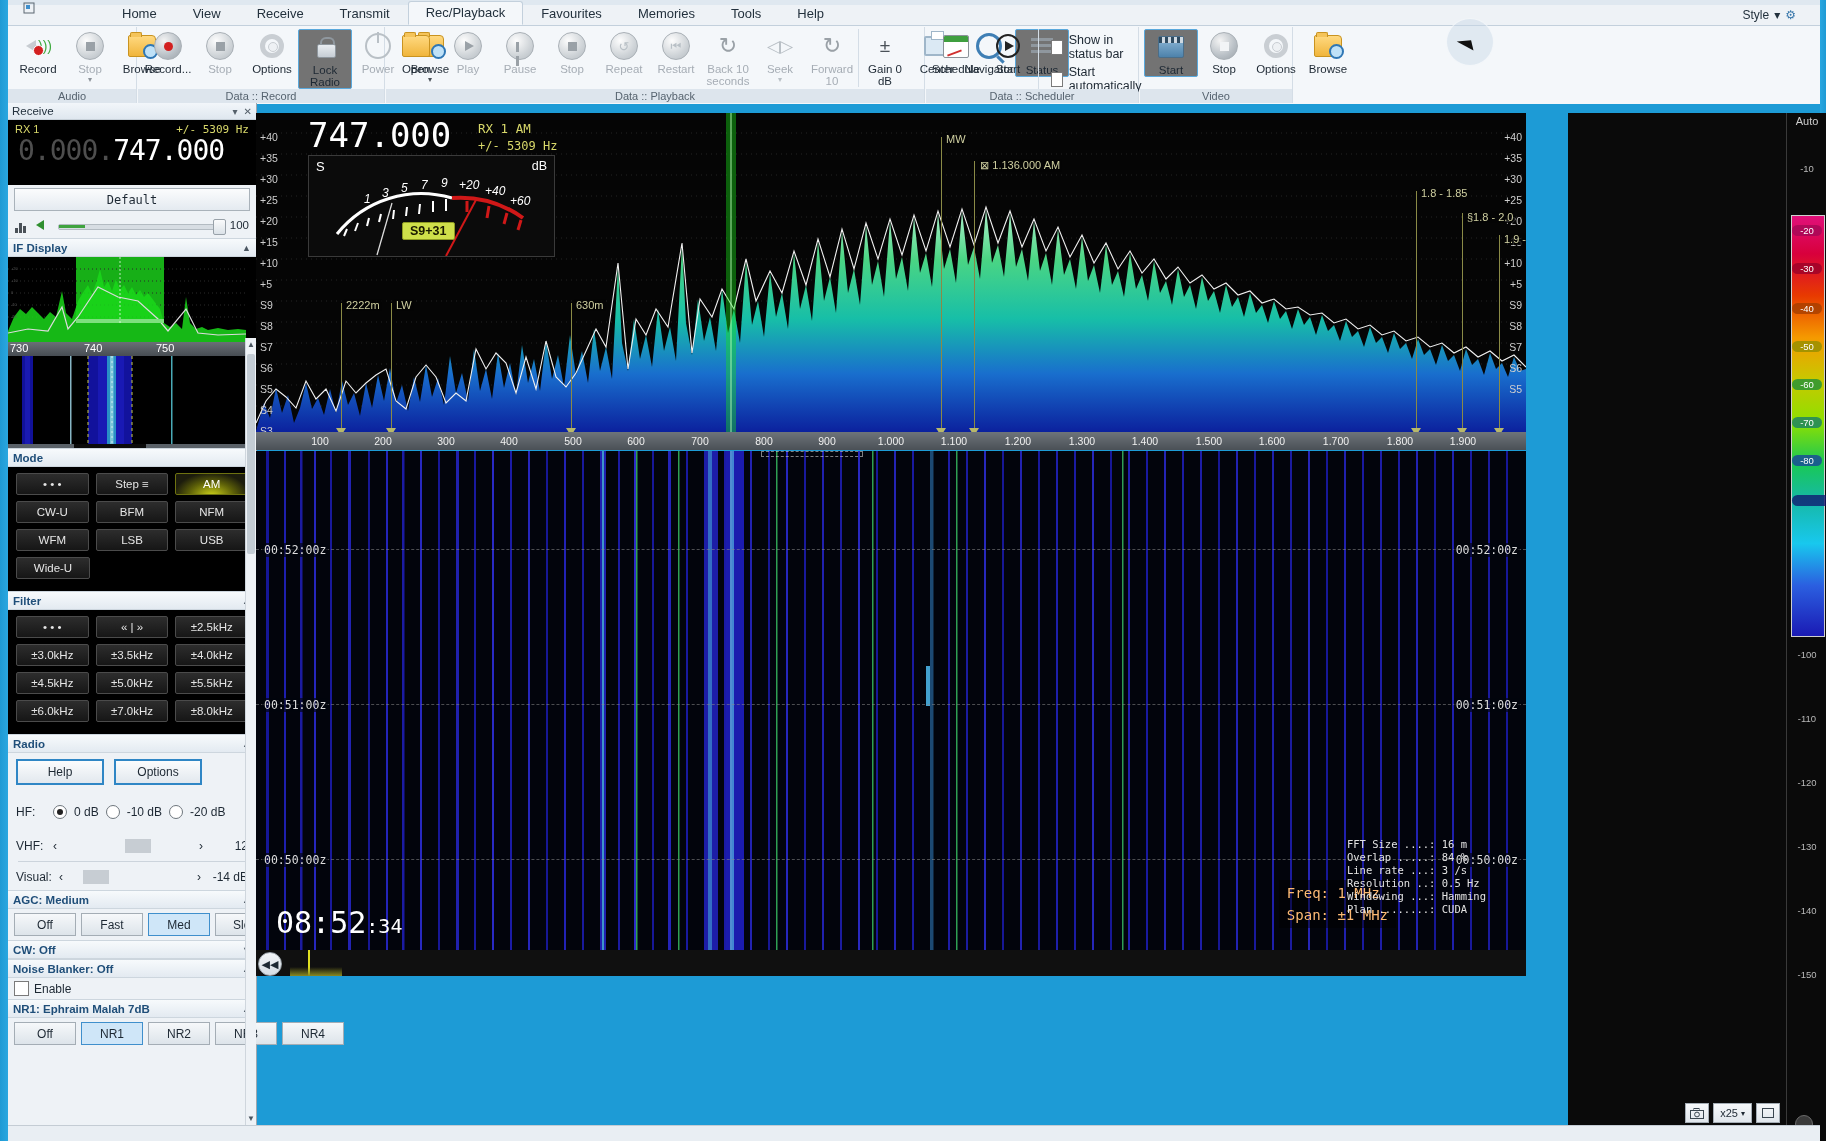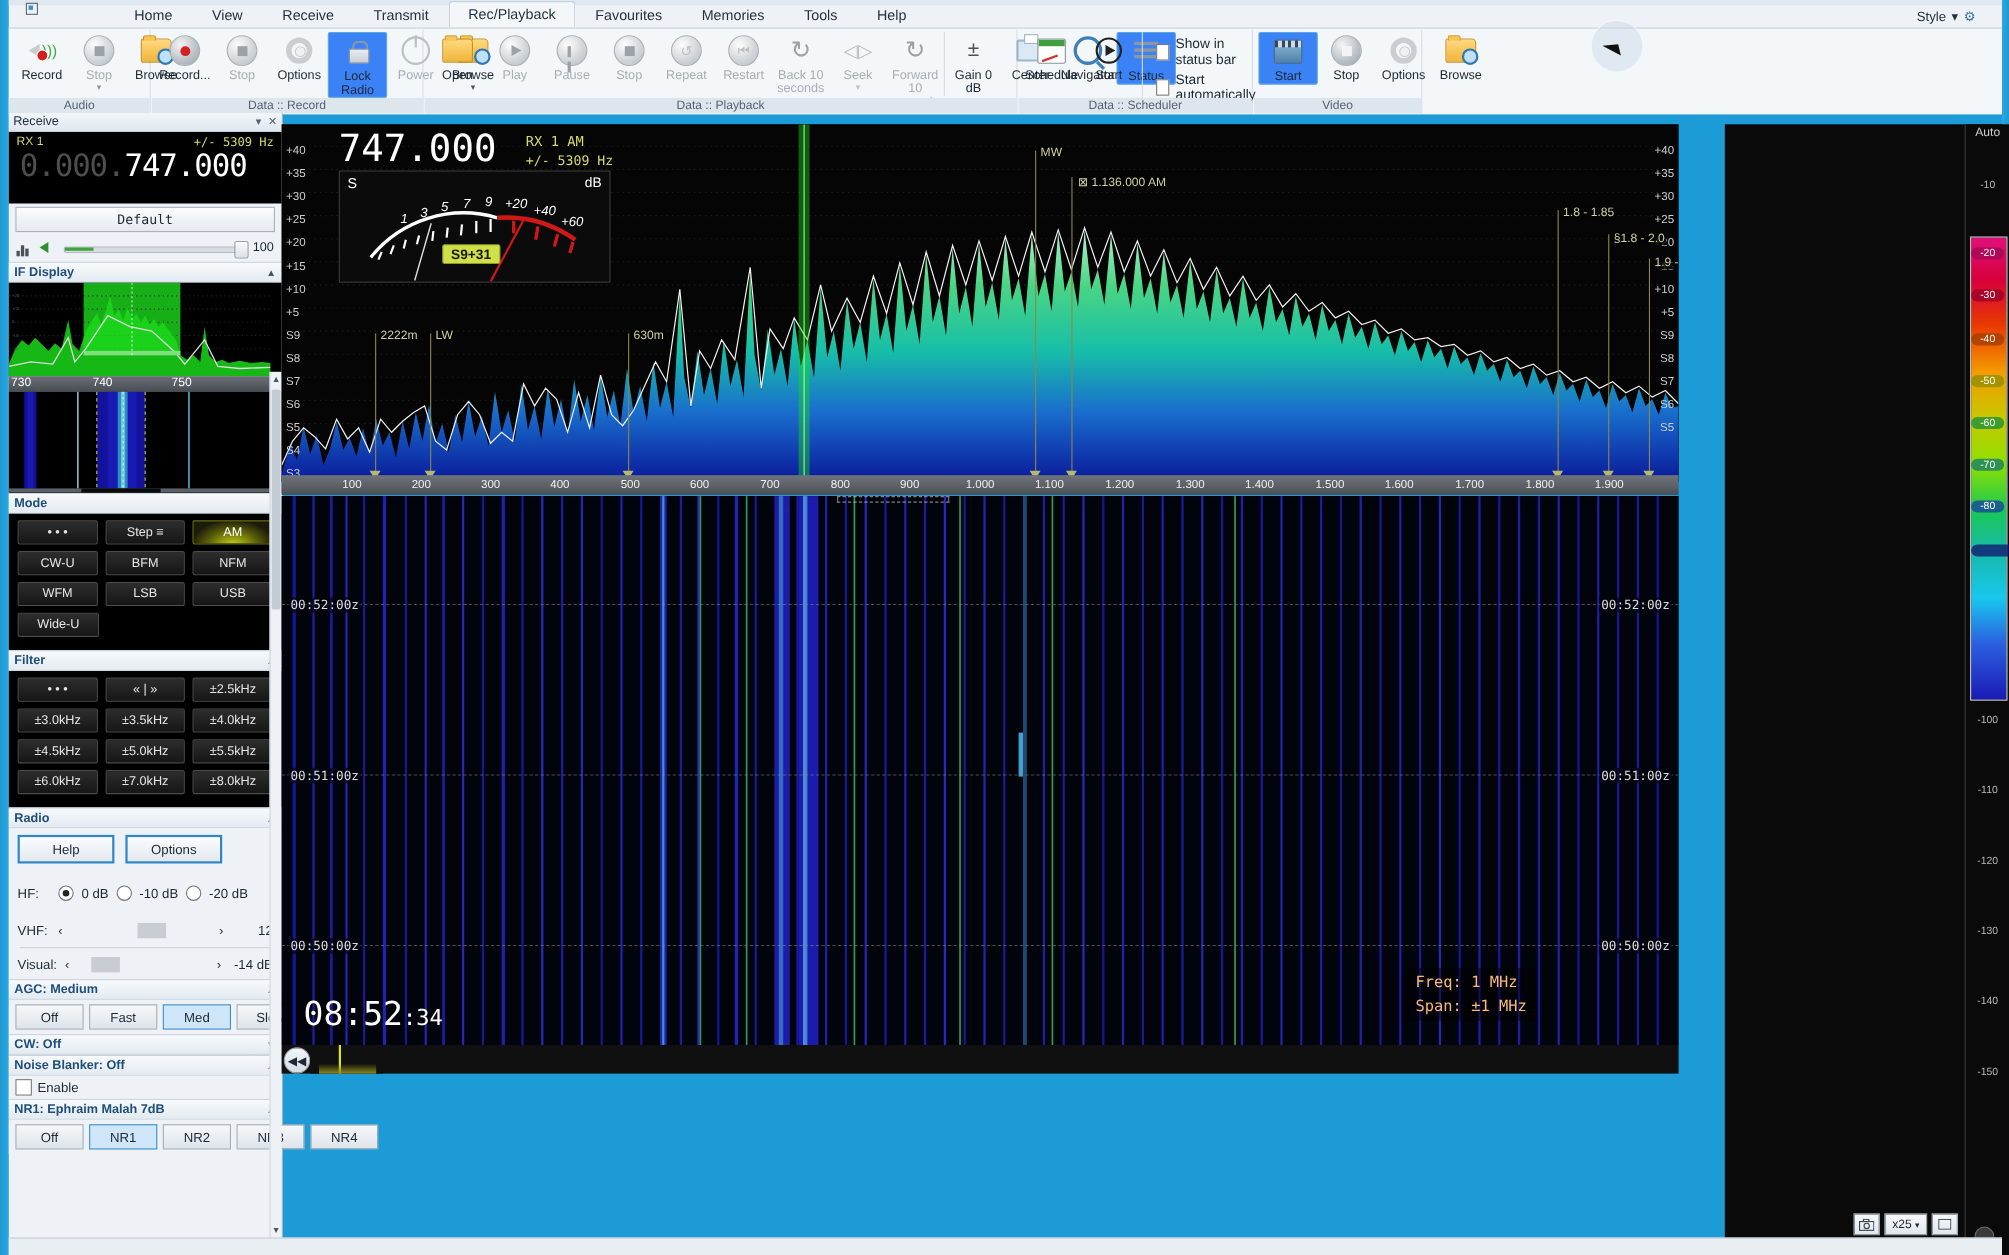--- a/index.html
+++ b/index.html
@@ -25,21 +25,21 @@
   .ribbon-body{position:absolute;left:0;top:25px;right:0;height:78px;background:#f4f7fa;border-top:1px solid #c3d0dc;}
 
   .group{position:absolute;top:1px;height:76px;border-right:1px solid #d4dde6;}
   .group .items{display:flex;align-items:flex-start;height:60px;padding:2px 4px 0;}
   .group .glabel{position:absolute;bottom:0;left:0;right:0;text-align:center;font-size:11px;color:#56636f;background:#dde5ed;line-height:14px;height:14px;}
 
   .cmd{width:auto;min-width:42px;padding:2px 5px 0;display:flex;flex-direction:column;align-items:center;cursor:default;}
   .cmd .ico{height:30px;display:flex;align-items:center;justify-content:center;}
   .cmd .lbl{font-size:11.5px;color:#1d2833;text-align:center;line-height:12px;margin-top:2px;}
   .cmd.dim .lbl{color:#a6adb5;}
-  .cmd.sel{background:#3b82f6;border:1px solid #5aa9dd;border-radius:2px;}
+  .cmd.sel{background:#737373;border:1px solid #5aa9dd;border-radius:2px;}
   .chkrow{display:flex;align-items:center;gap:6px;margin:4px 0 0 6px;font-size:12.5px;color:#1d2833;}
   .chk{width:13px;height:13px;border:1px solid #7a7a7a;background:#fff;display:inline-block;}
 
   
   .ic-circle{width:26px;height:26px;border-radius:50%;background:radial-gradient(circle at 35% 30%,#fdfdfd,#cfd4d8 60%,#b4bbc1);border:1px solid #a9b0b6;display:flex;align-items:center;justify-content:center;}
   .ic-circle.dark{background:radial-gradient(circle at 35% 30%,#f4f4f4,#b9c0c6 60%,#9ba2a8);}
   .sq{width:9px;height:9px;background:#9aa1a7;}
   .dotrec{width:9px;height:9px;border-radius:50%;background:#d32020;}
   .tri{width:0;height:0;border-left:9px solid #9aa1a7;border-top:5px solid transparent;border-bottom:5px solid transparent;margin-left:3px;}
   .bars2{width:9px;height:10px;}
@@ -963,20 +963,28 @@
     <div class="tlbl" style="left:6px;top:402px;">00:50:00z</div>
     <div class="tlbl" style="right:6px;top:402px;">00:50:00z</div>
 
     <div class="clock"><span>08:52</span><span class="sec">:<span>34</span></span></div>
 
     <div class="fsbox">
       <div>Freq:  1 MHz</div>
       <div>Span: ±1 MHz</div>
     </div>
 
+    <div class="fftinfo">
+      <div>FFT Size ....: 16 m</div>
+      <div>Overlap .....: 84 %</div>
+      <div>Line rate ...: 3 /s</div>
+      <div>Resolution ..: 0.5 Hz</div>
+      <div>Windowing ...: Hamming</div>
+      <div>Plan ........: CUDA</div>
+    </div>
 
     <div style="position:absolute;left:505px;top:0;width:100px;height:4px;border:1px dashed #cfcfcf;opacity:.6;"></div>
   </div>
 
   <div class="wfbottom">
     <div style="position:absolute;left:2px;top:2px;width:22px;height:22px;border-radius:50%;background:linear-gradient(#f2f5f8,#d6dde4);border:1px solid #9aa3ab;display:flex;align-items:center;justify-content:center;font-size:11px;color:#1d2833;">◀◀</div>
     <div style="position:absolute;left:26px;top:0;width:66px;height:26px;background:#101010;">
       <div style="position:absolute;left:26px;top:0;width:2px;height:26px;background:#e0e020;"></div>
       <div style="position:absolute;left:8px;bottom:0;width:52px;height:9px;background:linear-gradient(to top,#8a8a20,rgba(0,0,0,0));"></div>
     </div>

